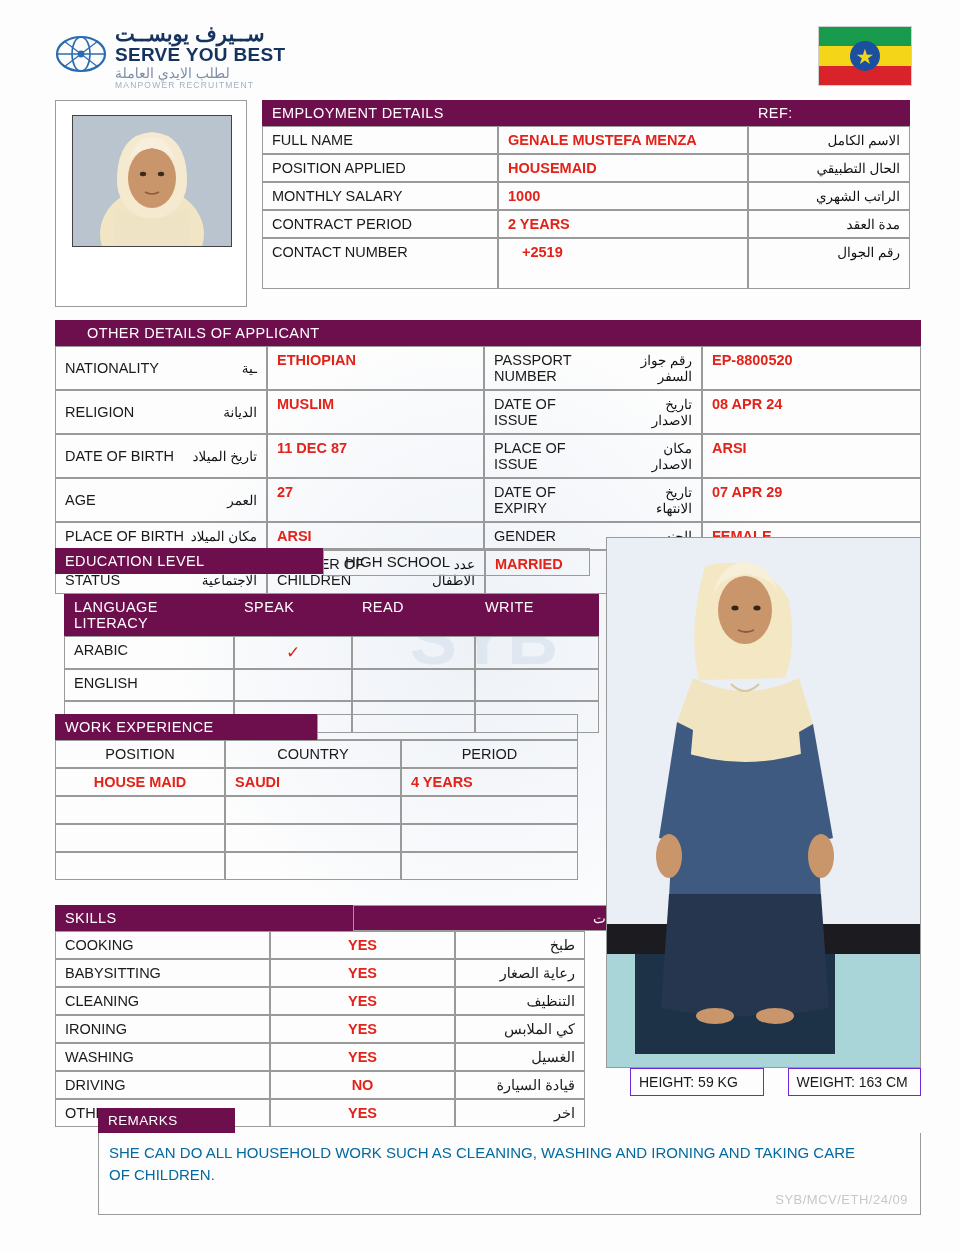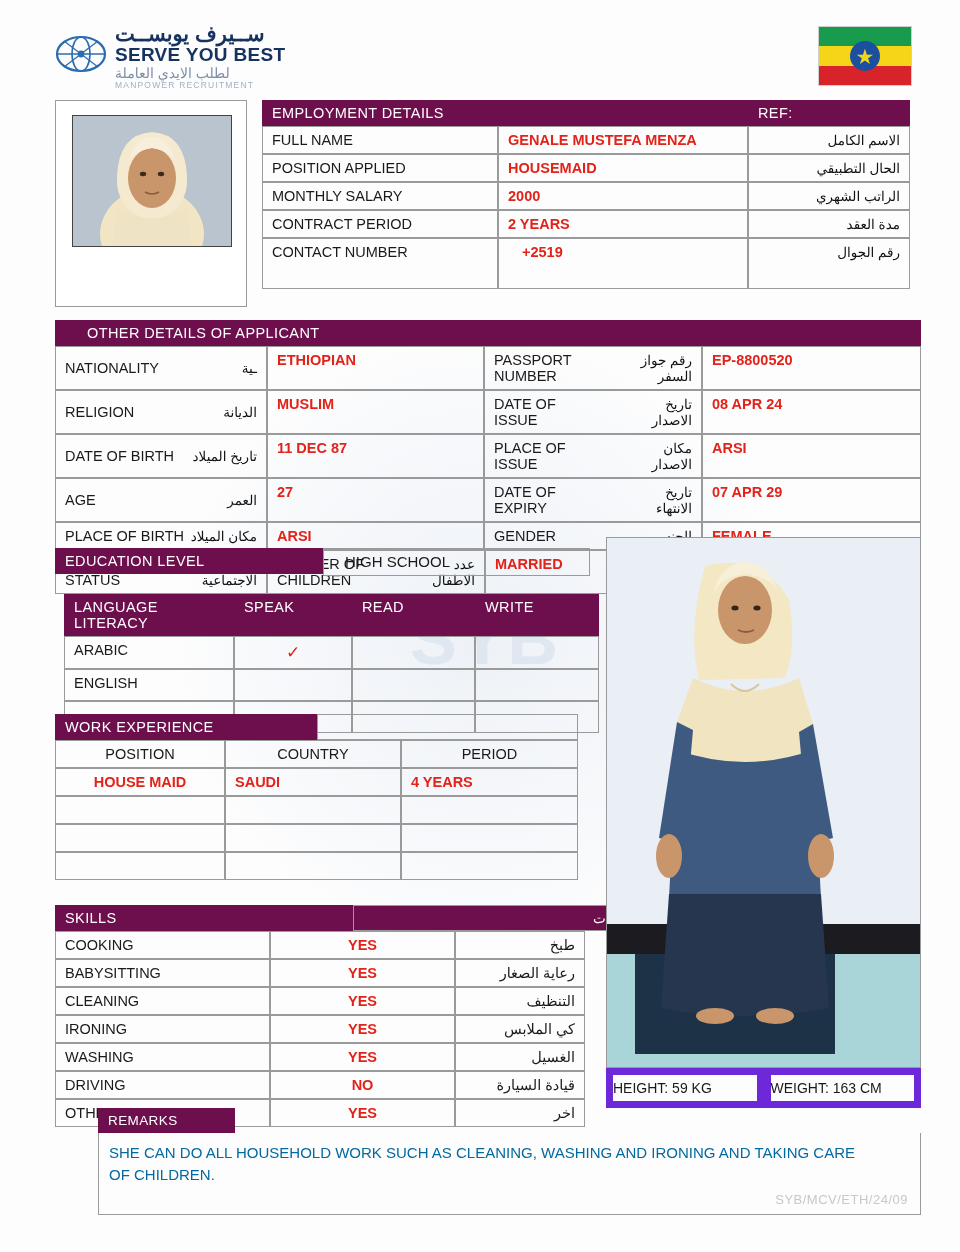--- a/index.html
+++ b/index.html
@@ -109,21 +109,21 @@
                   direction:rtl; font-size:13.5px; padding:4px 8px; }
   .sk-row { display:flex; }
   .sk0 { width:215px; }
   .sk1 { width:185px; text-align:center; }
   .sk2 { width:130px; text-align:right; direction:rtl; }
 
   
   .fullphoto { position:absolute; left:606px; top:537px; width:315px; height:531px;
                border:1px solid #9a9a9a; box-sizing:border-box; background:#eef2f7; z-index:2; overflow:hidden; }
   .hw { position:absolute; left:606px; top:1068px; width:315px; display:flex; z-index:2; }
-  .hw-c { width:157.5px; box-sizing:border-box; border:7px solid #6d28d9; font-size:14px; padding:5px 0; }
+  .hw-c { width:157.5px; box-sizing:border-box; border:1px solid #6d28d9; font-size:14px; padding:5px 8px;margin-left:24px; }
 
   
   .remarks { position:absolute; left:98px; top:1108px; width:823px; z-index:2; }
   .remarks .bar { width:137px; font-size:13.5px; }
   .rem-body { border:1px solid #9a9a9a; border-top:none; box-sizing:border-box;
               height:82px; padding:9px 10px; position:relative; }
   .rem-text { color:#0369a1; font-size:15px; line-height:1.45; width:760px; }
   .rem-code { position:absolute; right:12px; bottom:7px; font-size:13px; color:#c8c8c8; letter-spacing:.5px; }
   .ref-cell { width:162px; }
 </style>
@@ -186,21 +186,21 @@
       <div class="cell c-val val">GENALE MUSTEFA MENZA</div>
       <div class="cell c-ar ar">الاسم الكامل</div>
     </div>
     <div class="emp-row">
       <div class="cell c-label">POSITION APPLIED</div>
       <div class="cell c-val val">HOUSEMAID</div>
       <div class="cell c-ar ar">الحال التطبيقي</div>
     </div>
     <div class="emp-row">
       <div class="cell c-label">MONTHLY SALARY</div>
-      <div class="cell c-val val">2000</div>
+      <div class="cell c-val val">1000</div>
       <div class="cell c-ar ar">الراتب الشهري</div>
     </div>
     <div class="emp-row">
       <div class="cell c-label">CONTRACT PERIOD</div>
       <div class="cell c-val val">2 YEARS</div>
       <div class="cell c-ar ar">مدة العقد</div>
     </div>
     <div class="emp-row">
       <div class="cell c-label" style="height:51px;">CONTACT NUMBER</div>
       <div class="cell c-val val" style="height:51px;padding-left:23px;">+2519</div>

